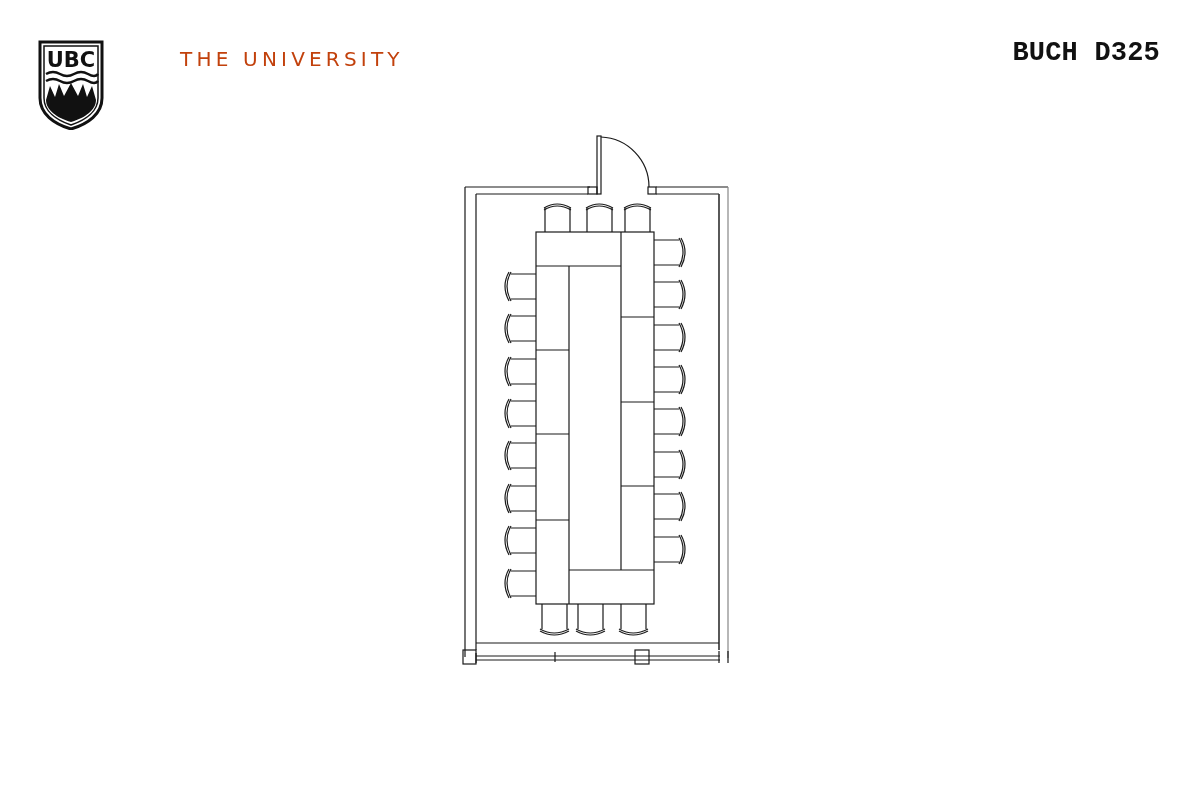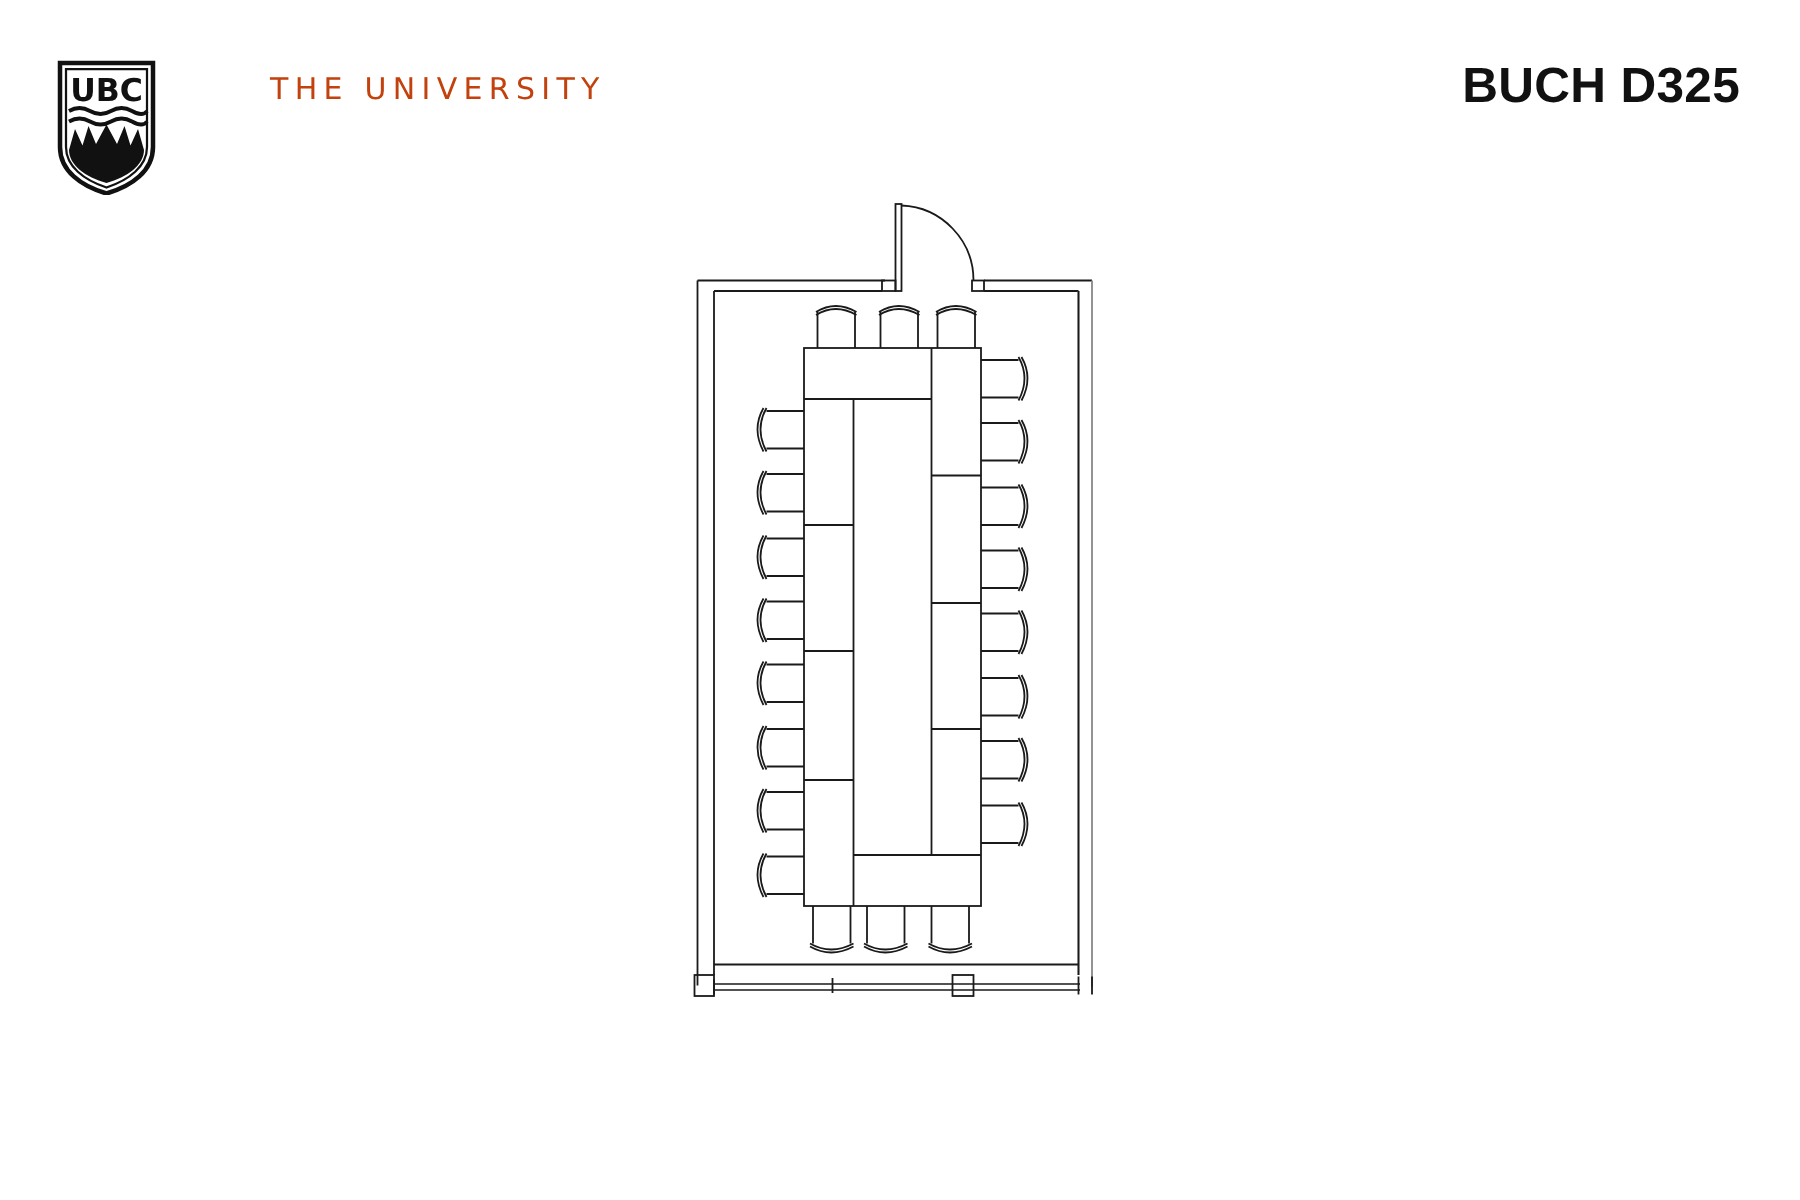--- a/index.html
+++ b/index.html
@@ -1,20 +1,20 @@
 <!DOCTYPE html>
 <html><head>
 <meta charset="utf-8">
 <style>
   html, body { margin:0; padding:0; background:#ffffff; }
   body { width:1200px; height:800px; position:relative; overflow:hidden; font-family:"DejaVu Sans", sans-serif; }
   .logo { position:absolute; left:38px; top:40px; width:66px; height:90px; }
   .wordmark { position:absolute; left:134px; top:44px; font-family:"DejaVu Sans", sans-serif; font-size:20px; letter-spacing:4.2px; color:#c2410c; line-height:31px; font-weight:normal;margin-left:46px; }
   .wordmark div { white-space:nowrap; }
-  .room-code { position:absolute; right:40px; top:38px; font-family:Liberation Sans, sans-serif; font-weight:bold; font-size:33px; color:#111; letter-spacing:0.2px; }
+  .room-code { position:absolute; right:40px; top:38px; font-family:Liberation Mono, monospace; font-weight:bold; font-size:27px; color:#111; letter-spacing:0.2px; }
   .plan { position:absolute; left:0; top:0; width:1200px; height:800px; }
 </style>
 </head>
 <body>
 
 <svg class="logo" viewBox="0 0 66 90">
   <path d="M2 2 H64 V58 C64 74 50 84 33 89 C16 84 2 74 2 58 Z" fill="#fff" stroke="#111" stroke-width="3"></path>
   <path d="M6 6 H60 V58 C60 71 48 80 33 85 C18 80 6 71 6 58 Z" fill="#fff" stroke="#111" stroke-width="1.5"></path>
   <text x="33" y="27" text-anchor="middle" font-family="DejaVu Sans, sans-serif" font-weight="bold" font-size="21" fill="#111">UBC</text>
   <path d="M8 34 Q15 30 22 34 T36 34 T50 34 T60 34" fill="none" stroke="#111" stroke-width="2.5"></path>

